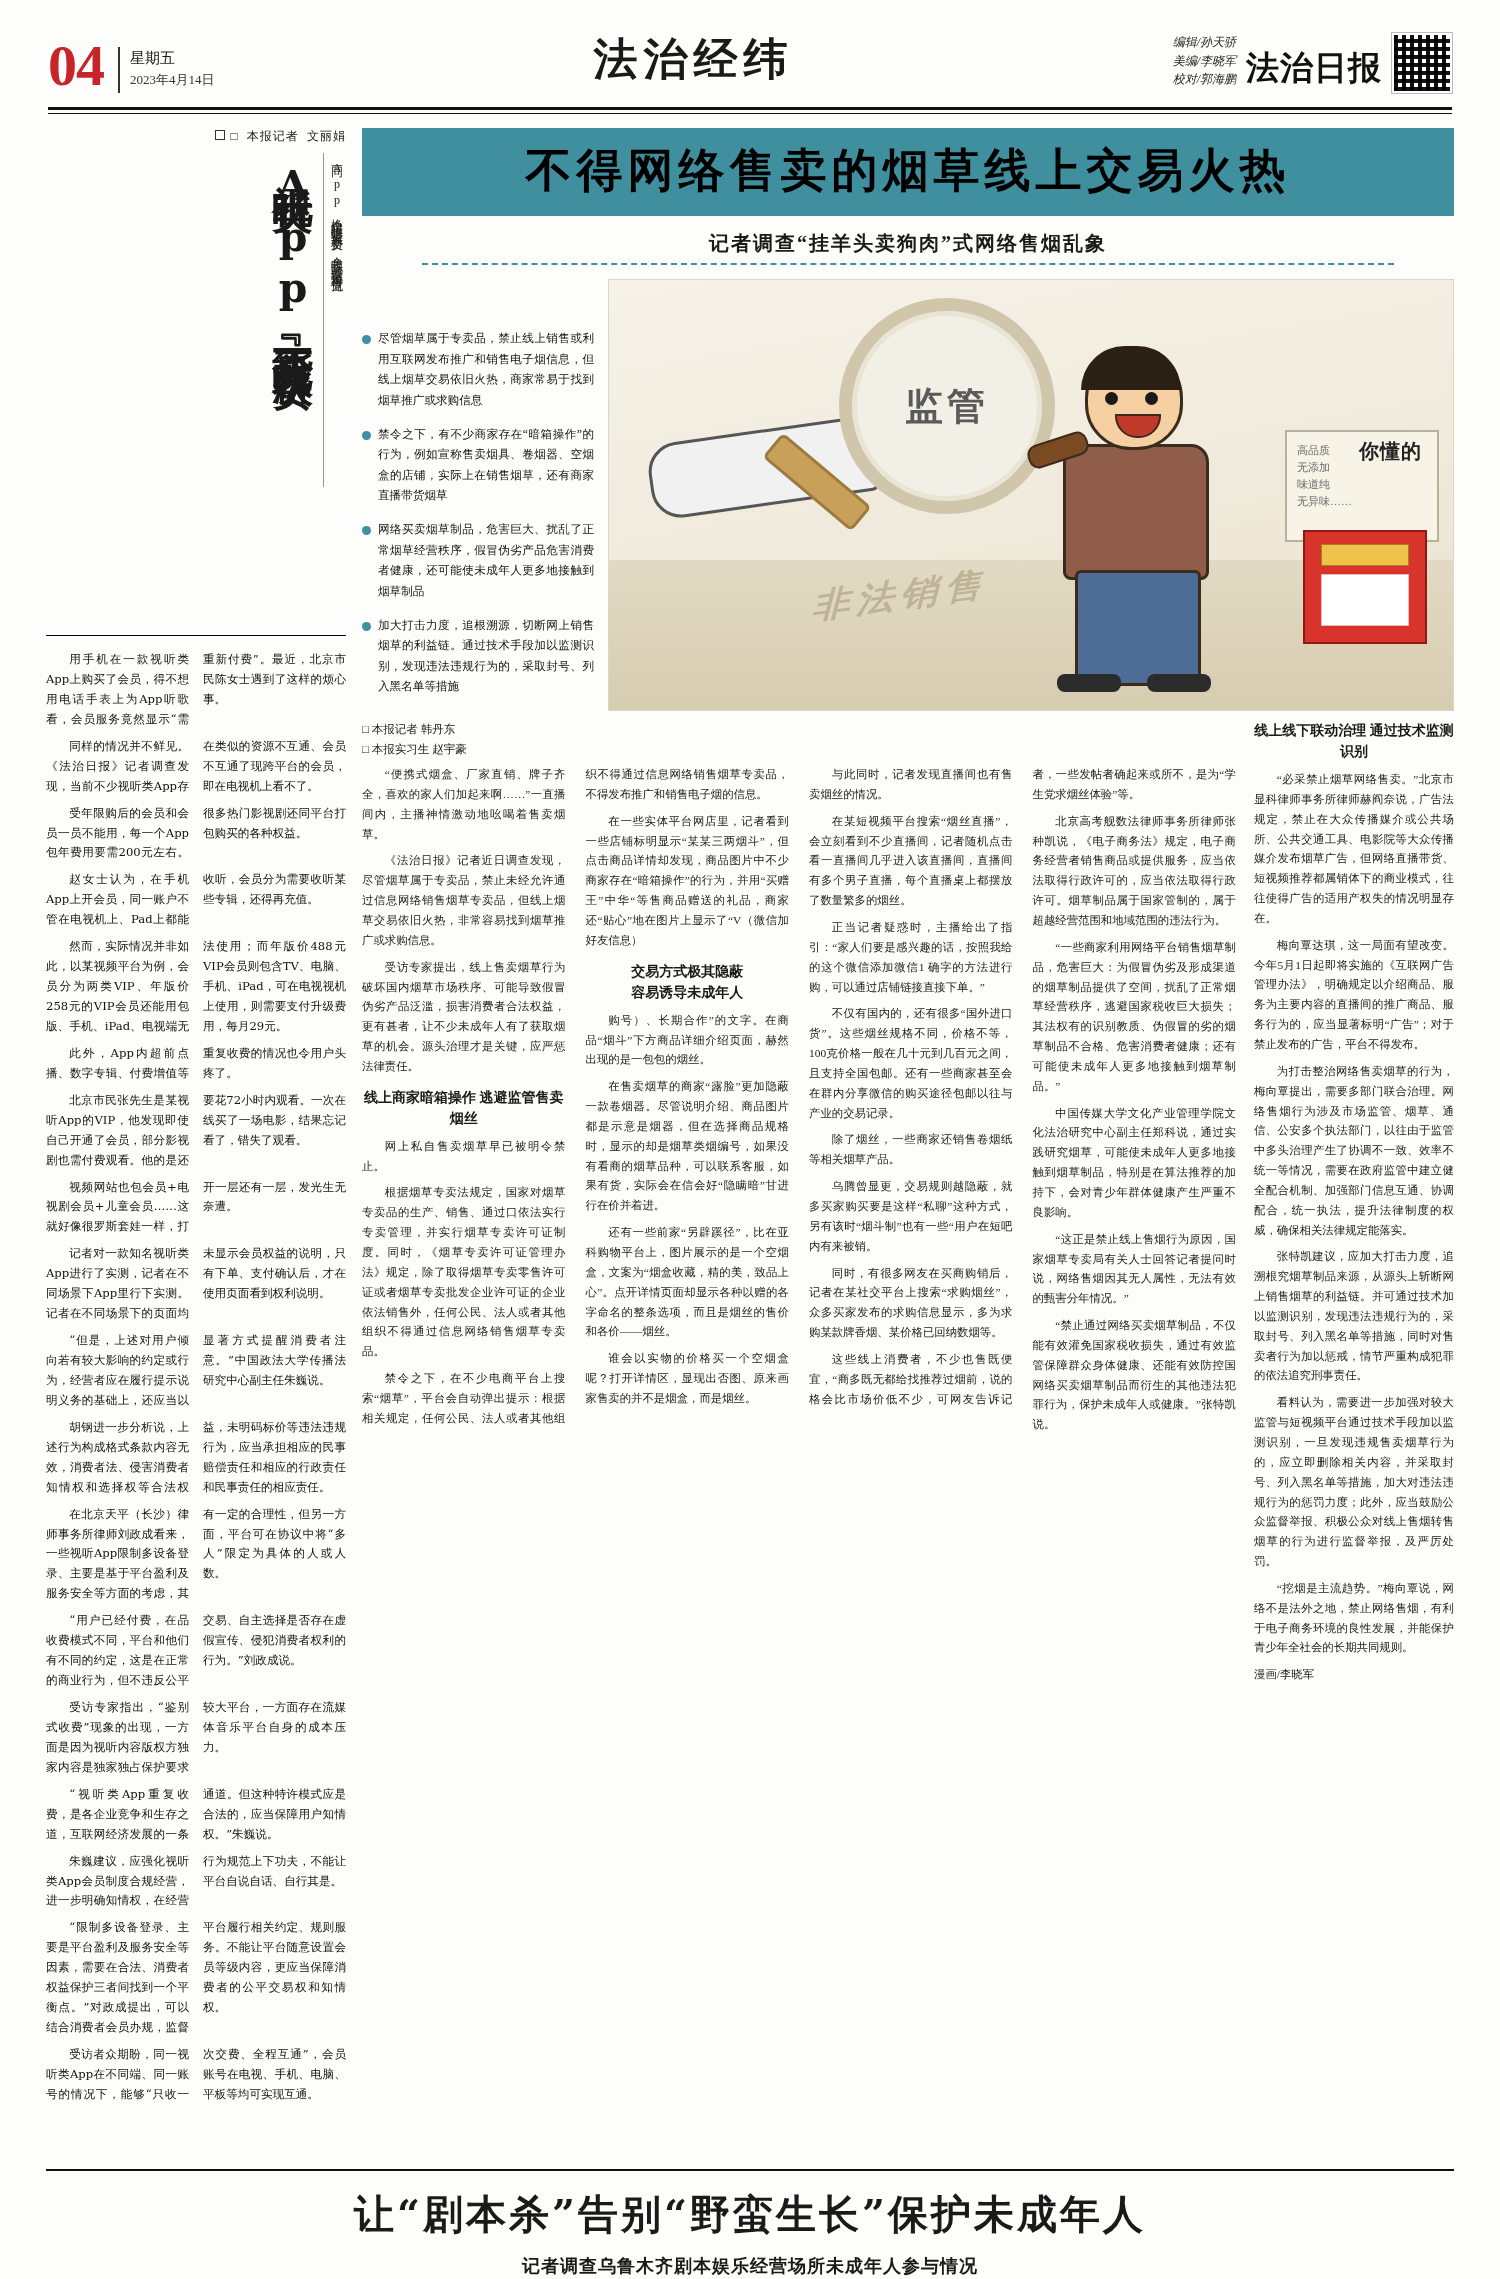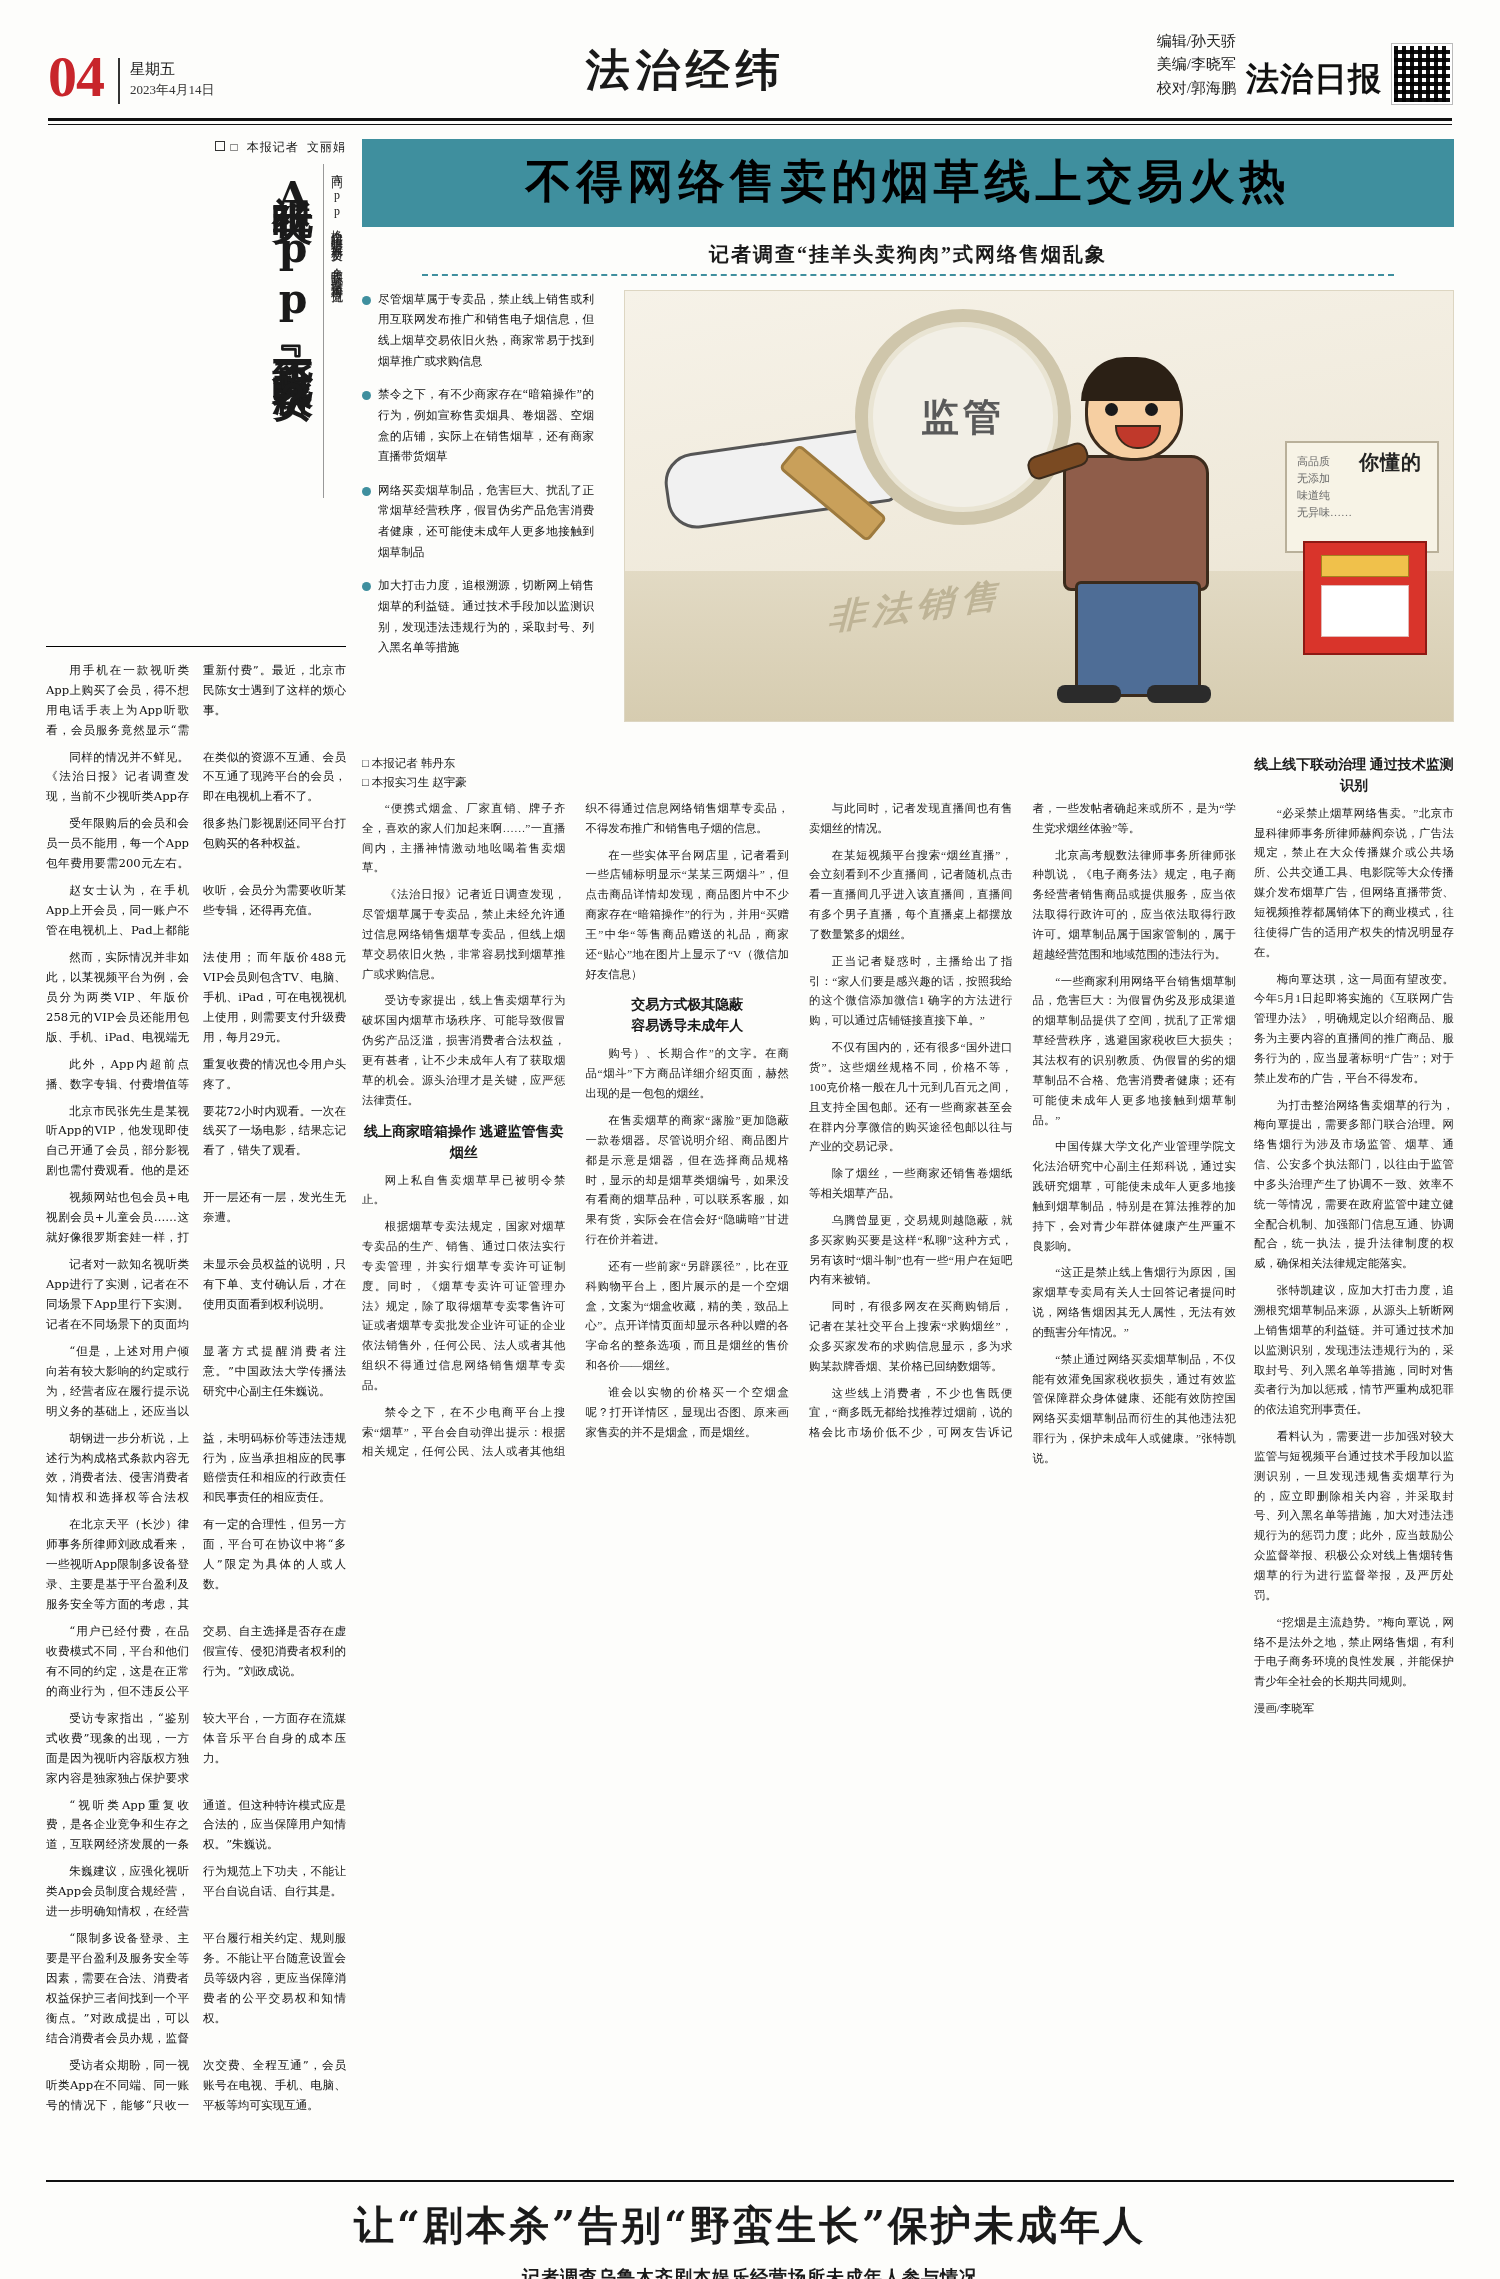--- a/index.html
+++ b/index.html
@@ -48,25 +48,26 @@
     padding-bottom:4px;
   }
   .mast-title{
     font-size:44px;
     font-weight:bold;
     letter-spacing:6px;
     font-family:"DejaVu Serif", serif;
   }
   .mast-right{display:flex;align-items:flex-end;gap:10px;}
   .credits{
-    font-size:15px;
+    font-size:12px;
     line-height:1.55;
     text-align:left;
     color:#222;
     padding-bottom:4px;
+    font-style:italic;
   }
   .paper-logo{
     font-size:33px;
     font-weight:bold;
     letter-spacing:1px;
     color:#111;
     font-family:"DejaVu Serif", serif;
     padding-bottom:2px;
   }
   .qr{
@@ -167,23 +168,23 @@
     margin:14px 0 6px 0;
     font-weight:bold;
   }
   .dash-rule{
     border-top:2px dashed #3f8f9e;
     margin:6px 60px 14px 60px;
   }
 
   .illo-row{
     display:flex;
-    gap:30px;
-    align-items:flex-start;
-    margin-bottom:32px;
+    gap:14px;
+    align-items:flex-end;
+    margin-bottom:9px;
   }
   .bullets{
     width:232px;
     flex:none;
     font-size:11.6px;
     line-height:1.78;
     text-align:justify;
     color:#111;
   }
   .bullets .bl{

